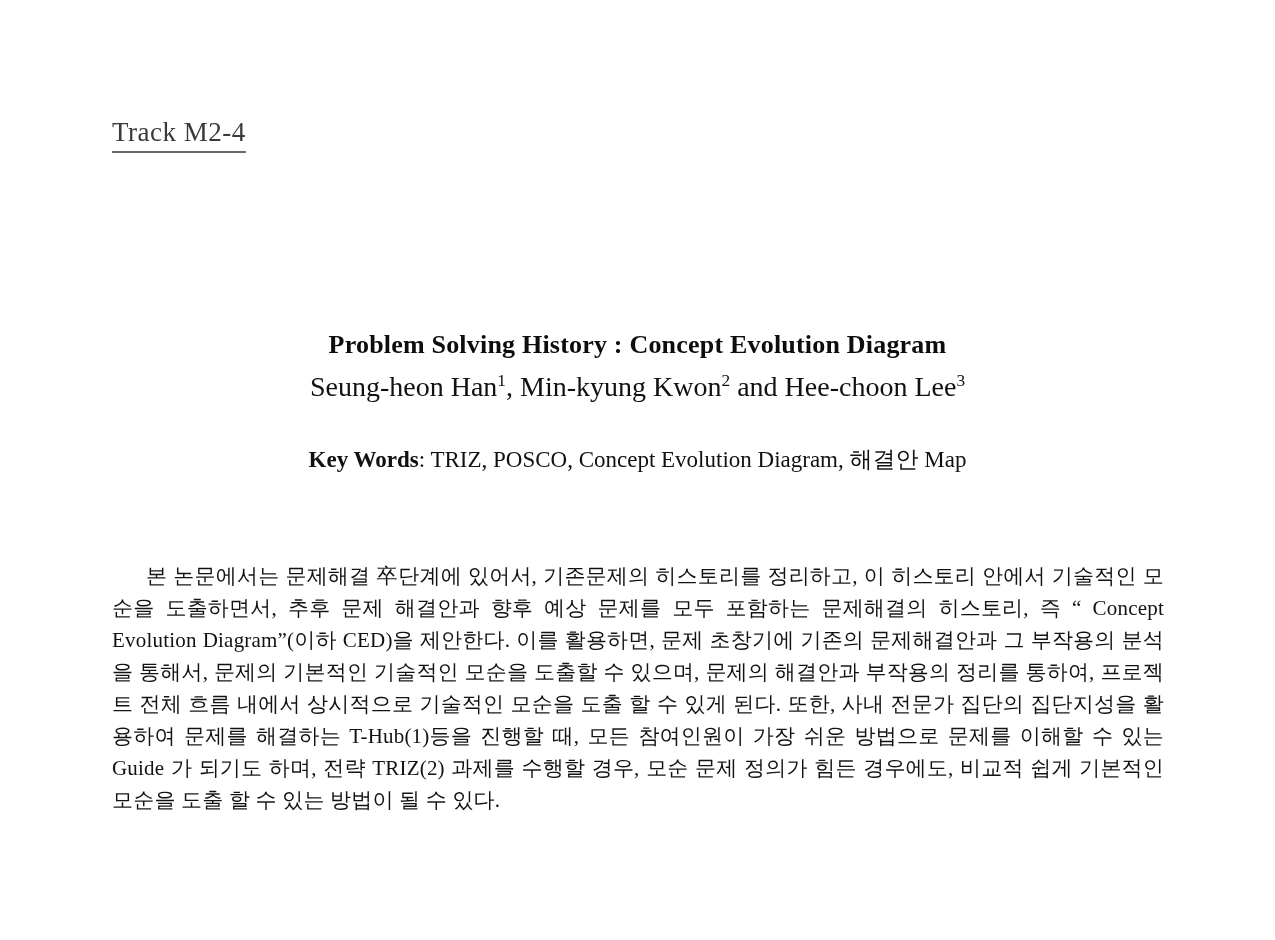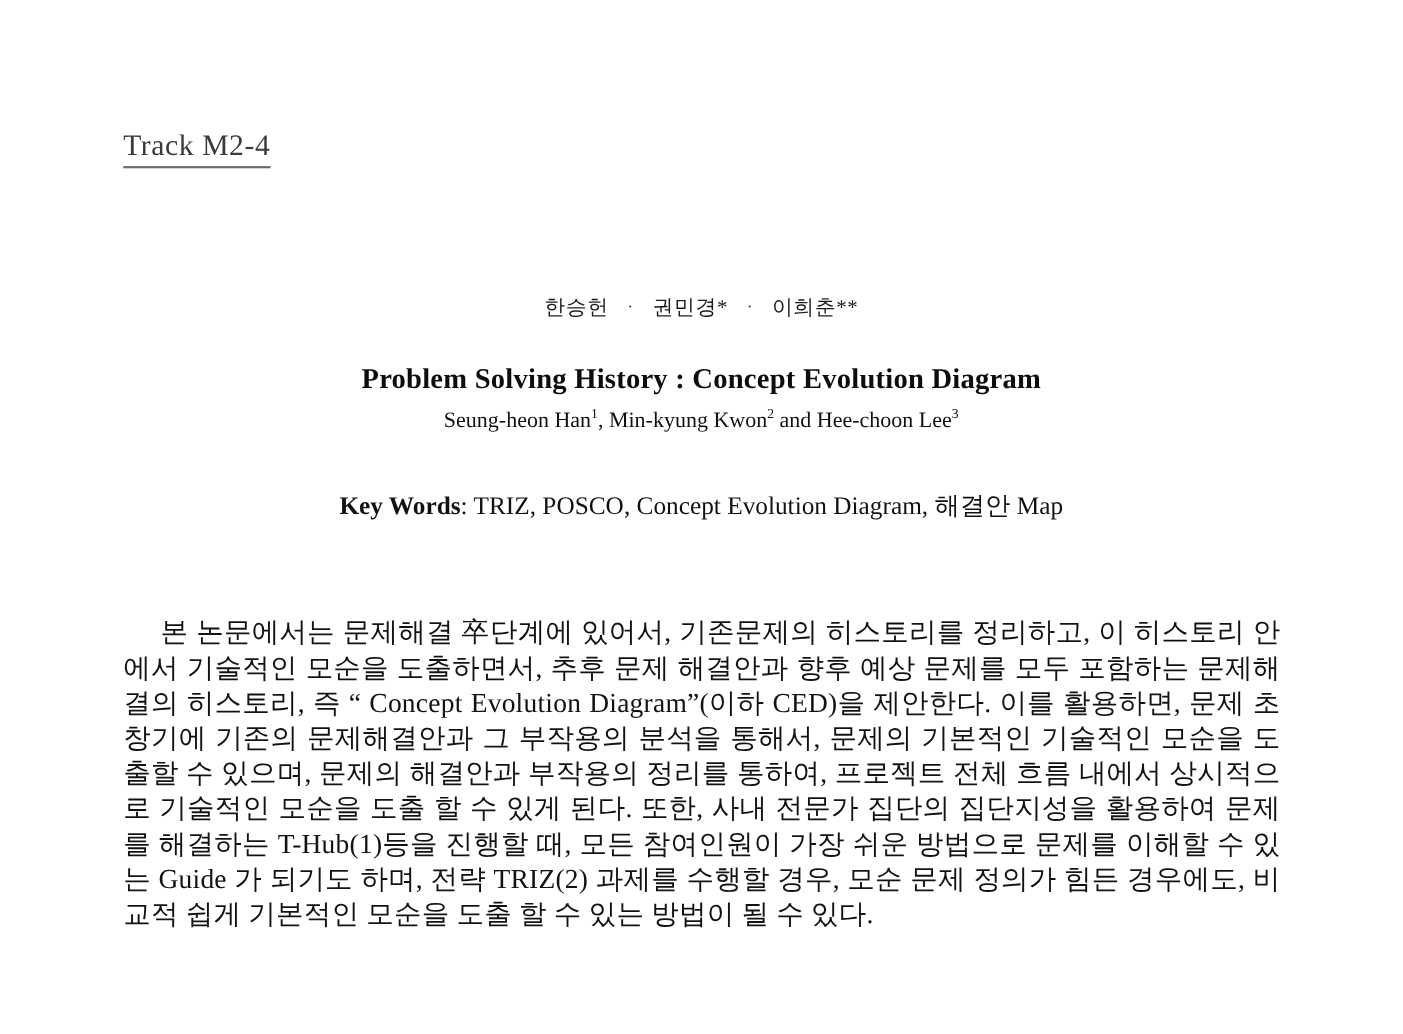--- a/index.html
+++ b/index.html
@@ -71,21 +71,21 @@
     font-size: 26px;
     color: #0d0d0d;
     letter-spacing: 0.2px;
   }
   .authors-en {
     position: absolute;
     left: 0;
     right: 0;
     top: 371px;
     text-align: center;
-    font-size: 20px;
+    font-size: 28px;
     color: #111111;
   }
   sup {
     font-size: 0.62em;
     vertical-align: super;
     line-height: 0;
   }
   .keywords {
     position: absolute;
     left: 0;
@@ -104,21 +104,21 @@
     text-align: center;
     font-weight: bold;
     font-size: 18px;
     color: #111111;
   }
   .abstract-body {
     position: absolute;
     left: 112px;
     top: 560px;
     width: 1052px;
-    font-size: 25px;
+    font-size: 21px;
     line-height: 32px;
     text-align: justify;
     text-justify: inter-word;
     color: #121212;
     letter-spacing: 0.2px;
   }
   .abstract-body p {
     margin: 0;
     text-indent: 34px;
   }
@@ -126,27 +126,20 @@
   .abstract-body .last { text-indent: 34px; }
 </style>
 </head>
 <body>
 
 <div class="page">
 
   <div class="track">Track M2-4</div>
 
 
-  <div class="authors-ko">
-    <span>한승헌</span>
-    <span class="sep">·</span>
-    <span>권민경*</span>
-    <span class="sep">·</span>
-    <span>이희춘**</span>
-  </div>
 
   <div class="title-en">Problem Solving History : Concept Evolution Diagram</div>
 
   <div class="authors-en">
     <span>Seung-heon Han</span><sup>1</sup><span>, </span><span>Min-kyung Kwon</span><sup>2</sup><span> and </span><span>Hee-choon Lee</span><sup>3</sup>
   </div>
 
   <div class="keywords">
     <b>Key Words</b><span>: TRIZ, POSCO, Concept Evolution Diagram,  해결안  Map</span>
   </div>

